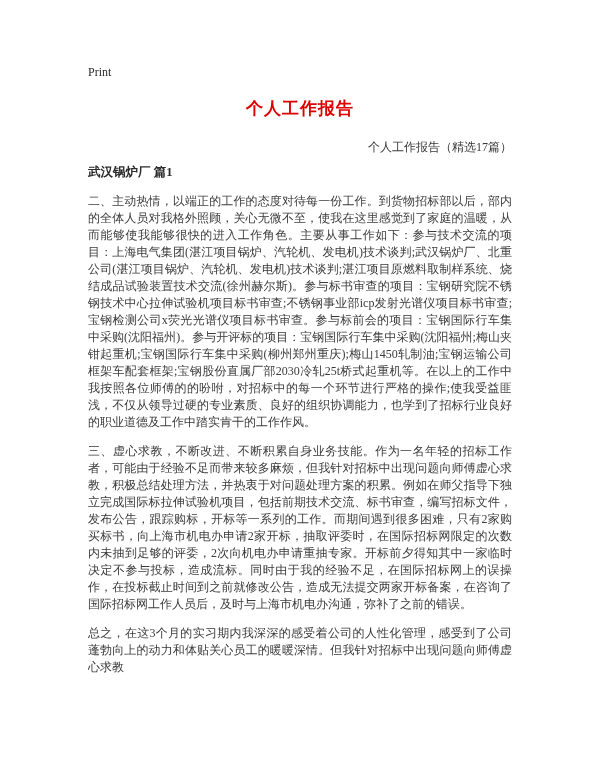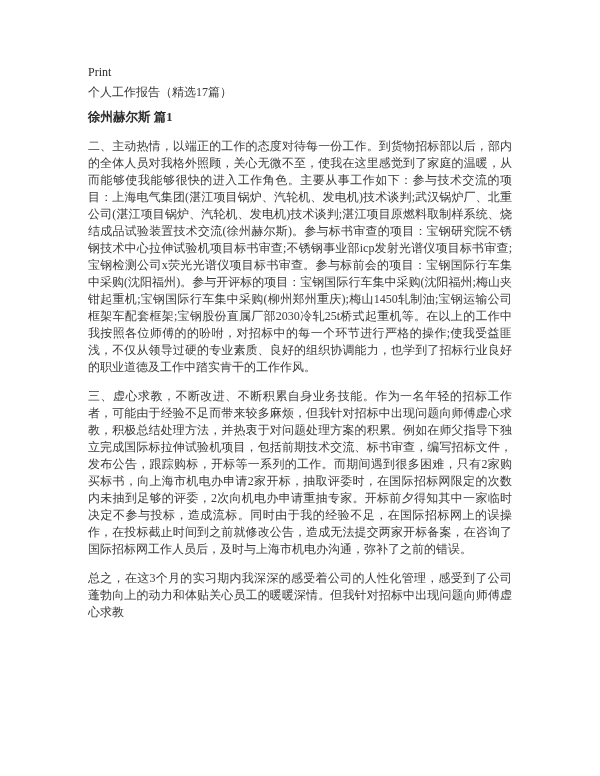--- a/index.html
+++ b/index.html
@@ -30,24 +30,25 @@
   .doc-title {
     margin: 18px 0 0 0;
     text-align: center;
     font-size: 17px;
     line-height: 22px;
     font-weight: bold;
     color: #dd0000;
     letter-spacing: 1px;
   }
   .doc-subtitle {
-    margin-top: 4px;
+    margin-top: 19px;
     font-size: 12px;
     line-height: 17px;
     color: #3a3a3a;
+    text-align: right;
   }
   .section-heading {
     margin: 8px 0 0 0;
     font-size: 12.5px;
     line-height: 17px;
     font-weight: bold;
     color: #2b2b2b;
   }
   .body-paragraph {
     margin: 12px 0 0 0;
@@ -59,24 +60,25 @@
     word-break: break-all;
   }
 </style>
 </head>
 <body>
 
 <div class="page">
 
   <span class="print-label">Print</span>
 
+  <h1 class="doc-title">个人工作报告</h1>
 
   <div class="doc-subtitle">个人工作报告（精选17篇）</div>
 
-  <h2 class="section-heading">徐州赫尔斯 篇1</h2>
+  <h2 class="section-heading">武汉锅炉厂 篇1</h2>
 
 
   <p class="body-paragraph">二、主动热情，以端正的工作的态度对待每一份工作。到货物招标部以后，部内的全体人员对我格外照顾，关心无微不至，使我在这里感觉到了家庭的温暖，从而能够使我能够很快的进入工作角色。主要从事工作如下：参与技术交流的项目：上海电气集团(湛江项目锅炉、汽轮机、发电机)技术谈判;武汉锅炉厂、北重公司(湛江项目锅炉、汽轮机、发电机)技术谈判;湛江项目原燃料取制样系统、烧结成品试验装置技术交流(徐州赫尔斯)。参与标书审查的项目：宝钢研究院不锈钢技术中心拉伸试验机项目标书审查;不锈钢事业部icp发射光谱仪项目标书审查;宝钢检测公司x荧光光谱仪项目标书审查。参与标前会的项目：宝钢国际行车集中采购(沈阳福州)。参与开评标的项目：宝钢国际行车集中采购(沈阳福州;梅山夹钳起重机;宝钢国际行车集中采购(柳州郑州重庆);梅山1450轧制油;宝钢运输公司框架车配套框架;宝钢股份直属厂部2030冷轧25t桥式起重机等。在以上的工作中我按照各位师傅的的吩咐，对招标中的每一个环节进行严格的操作;使我受益匪浅，不仅从领导过硬的专业素质、良好的组织协调能力，也学到了招标行业良好的职业道德及工作中踏实肯干的工作作风。</p>
 
   <p class="body-paragraph">三、虚心求教，不断改进、不断积累自身业务技能。作为一名年轻的招标工作者，可能由于经验不足而带来较多麻烦，但我针对招标中出现问题向师傅虚心求教，积极总结处理方法，并热衷于对问题处理方案的积累。例如在师父指导下独立完成国际标拉伸试验机项目，包括前期技术交流、标书审查，编写招标文件，发布公告，跟踪购标，开标等一系列的工作。而期间遇到很多困难，只有2家购买标书，向上海市机电办申请2家开标，抽取评委时，在国际招标网限定的次数内未抽到足够的评委，2次向机电办申请重抽专家。开标前夕得知其中一家临时决定不参与投标，造成流标。同时由于我的经验不足，在国际招标网上的误操作，在投标截止时间到之前就修改公告，造成无法提交两家开标备案，在咨询了国际招标网工作人员后，及时与上海市机电办沟通，弥补了之前的错误。</p>
 
   <p class="body-paragraph">总之，在这3个月的实习期内我深深的感受着公司的人性化管理，感受到了公司蓬勃向上的动力和体贴关心员工的暖暖深情。但我针对招标中出现问题向师傅虚心求教</p>
 
 </div>
 

